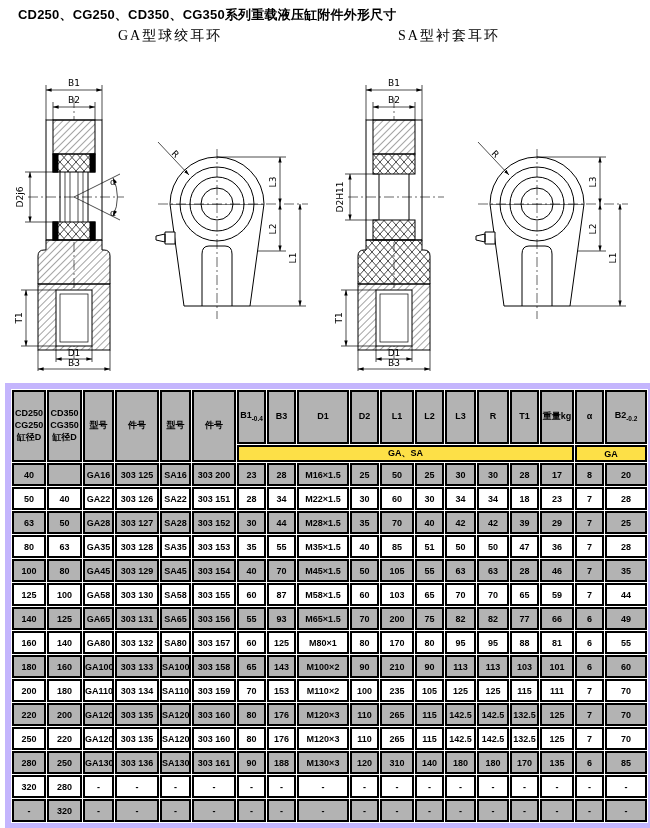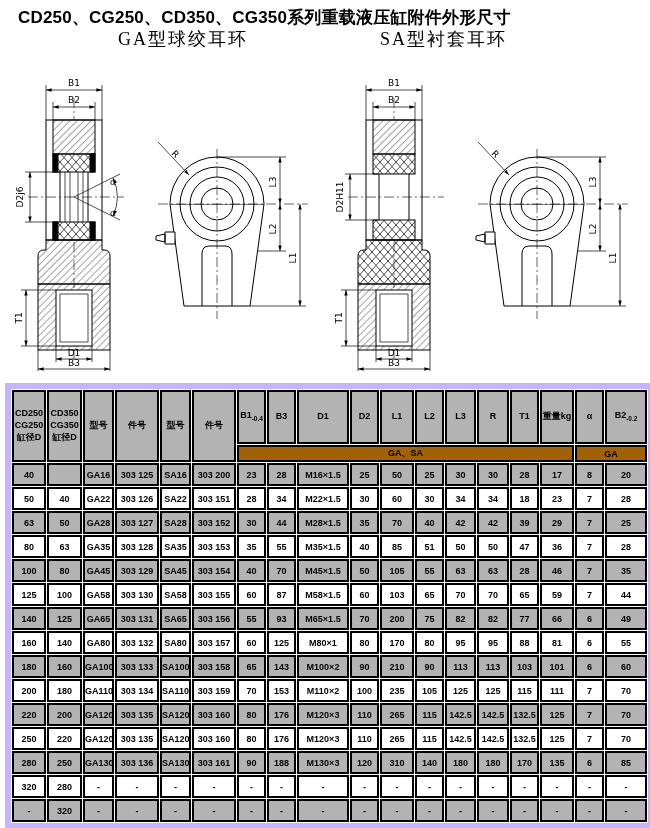--- a/index.html
+++ b/index.html
@@ -2,46 +2,46 @@
 <html><head>
 <meta charset="utf-8">
 <style>
   html,body{margin:0;padding:0;}
   body{
     width:650px;height:828px;background:#ffffff;position:relative;
     font-family:"Liberation Sans",sans-serif;color:#000;
   }
   .title{
     position:absolute;left:18px;top:6px;
-    font-size:17px;font-weight:bold;letter-spacing:0.2px;
+    font-size:13px;font-weight:bold;letter-spacing:0.2px;
     font-family:"Liberation Sans",sans-serif;
   }
   .subtitle{
-    position:absolute;top:27px;font-size:18px;
+    position:absolute;top:27px;font-size:14px;
     font-family:"Liberation Serif",serif;letter-spacing:2px;
   }
   .subtitle.ga{left:118px;}
-  .subtitle.sa{left:380px;}
+  .subtitle.sa{left:398px;}
   .drawings{position:absolute;top:72px;left:12px;width:636px;display:flex;gap:10px;}
   svg{display:block;}
   svg .thin{stroke-width:0.7;}
   svg .cl{stroke-width:0.6;stroke-dasharray:10 3 2 3;}
   svg text{font:9px "DejaVu Sans",sans-serif;fill:#000;stroke:none;}
   .table-wrap{position:absolute;top:383px;left:5px;width:640px;}
   table{
     border-collapse:separate;border-spacing:1px;table-layout:fixed;
     width:566px;background:#ffffff;border:6px solid #c4b5fd;
   }
   th,td{
     border:2px solid #000;text-align:center;vertical-align:middle;
     font:bold 9px "Liberation Sans",sans-serif;padding:0;overflow:hidden;
   }
   th{background:#b3b3b3;height:50px;white-space:pre-line;line-height:1.3;}
   th sub{font-size:6.5px;}
-  td.subhead{background:#a16207;height:13px;}
+  td.subhead{background:#fde047;height:13px;}
   tbody td{height:19px;}
   tr.gray td{background:#b3b3b3;}
   tr.white td{background:#ffffff;}
 </style>
 </head>
 <body>
 
 <div class="title">CD250、CG250、CD350、CG350系列重载液压缸附件外形尺寸</div>
 <div class="subtitle ga">GA型球绞耳环</div>
 <div class="subtitle sa">SA型衬套耳环</div>

